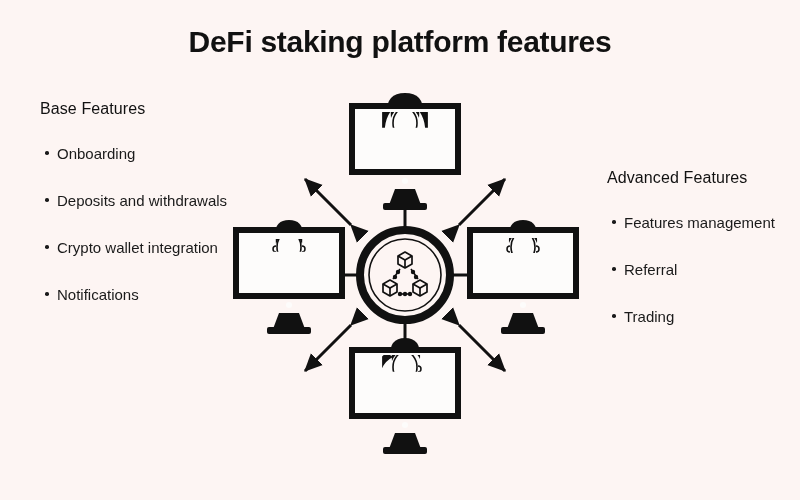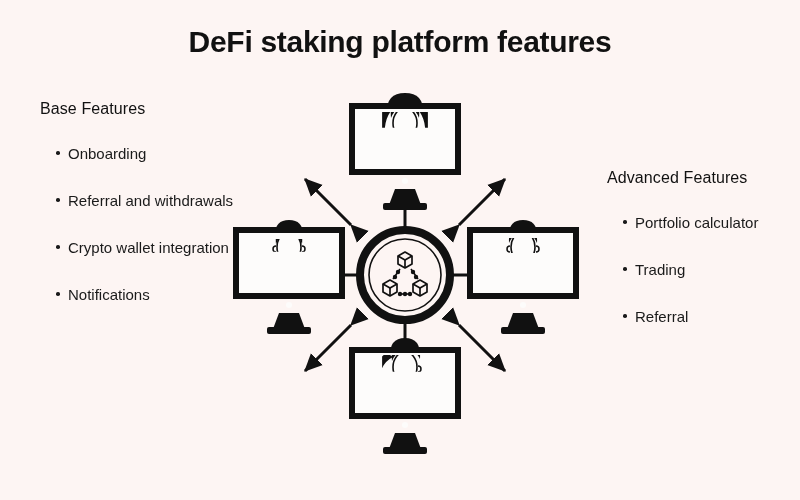--- a/index.html
+++ b/index.html
@@ -55,21 +55,21 @@
   .col-heading {
     font-size: 16px;
     font-weight: normal;
     color: #111111;
     letter-spacing: 0.1px;
     margin: 0 0 24px 0;
     line-height: 20px;
   }
   .bullet-list {
     list-style: none;
-    margin: 15px;
+    margin: 4px;
     padding: 0;
   }
   .bullet-item {
     position: relative;
     padding-left: 13px;
     font-size: 15px;
     line-height: 21px;
     color: #1a1a1a;
     margin-bottom: 26px;
   }
@@ -99,32 +99,32 @@
 <body>
 
 <div id="infographic">
 
   <div class="title">DeFi staking platform features</div>
 
   <div class="column left">
     <div class="col-heading">Base Features</div>
     <ul class="bullet-list">
       <li class="bullet-item">Onboarding</li>
-      <li class="bullet-item">Referral and withdrawals</li>
+      <li class="bullet-item">Deposits and withdrawals</li>
       <li class="bullet-item">Crypto wallet integration</li>
       <li class="bullet-item">Notifications</li>
     </ul>
   </div>
 
   <div class="column right">
     <div class="col-heading">Advanced Features</div>
     <ul class="bullet-list">
-      <li class="bullet-item">Portfolio calculator</li>
+      <li class="bullet-item">Features management</li>
+      <li class="bullet-item">Referral</li>
       <li class="bullet-item">Trading</li>
-      <li class="bullet-item">Referral</li>
     </ul>
   </div>
 
   <div class="diagram">
     <svg width="380" height="380" viewBox="0 0 380 380" xmlns="http://www.w3.org/2000/svg">
       <defs>
 
         <symbol id="monitor-male" viewBox="0 0 120 118">
 
           <g>

